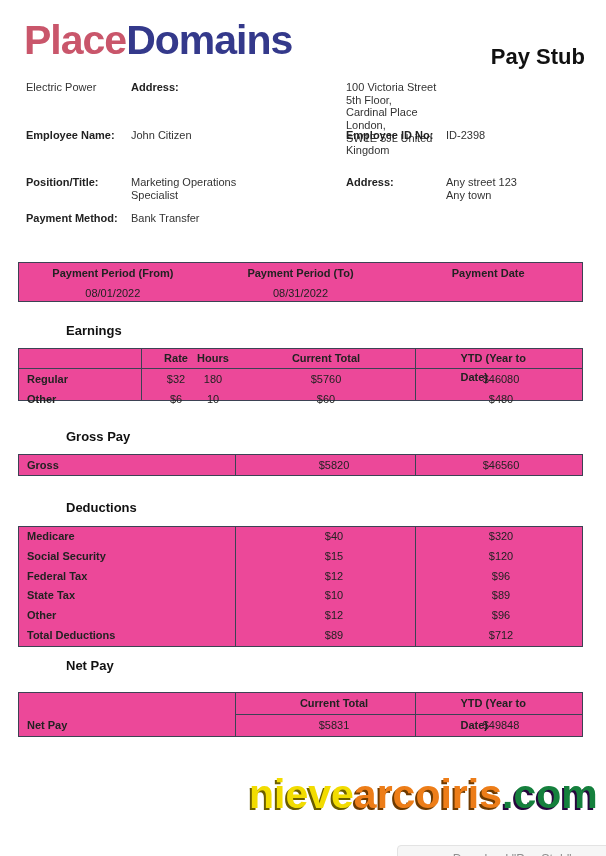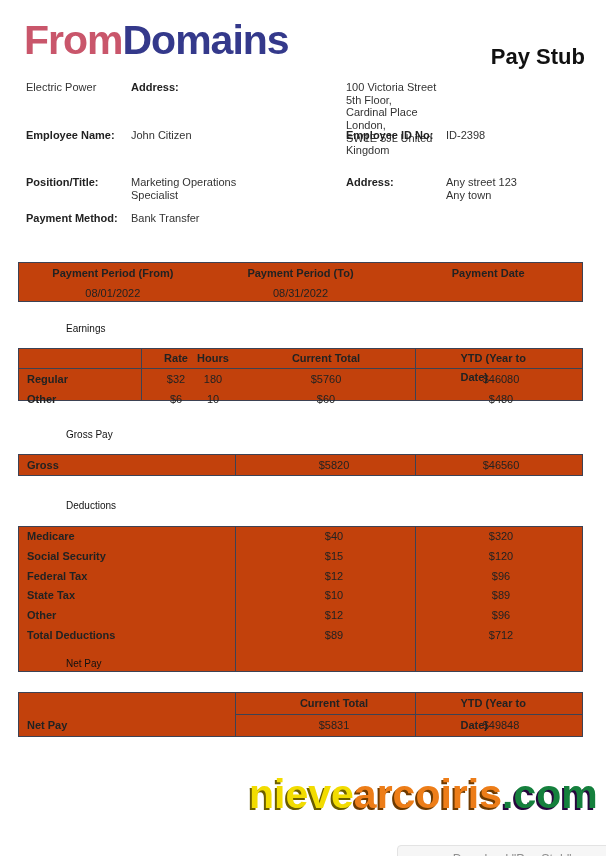--- a/index.html
+++ b/index.html
@@ -12,44 +12,44 @@
   .logo{position:absolute;left:24px;top:18px;font-size:41px;font-weight:700;letter-spacing:-1px;line-height:1.1;}
   .logo .p1{color:#c9566b;}
   .logo .p2{color:#34398b;}
   .paystub-title{position:absolute;right:21px;top:44px;font-size:22px;font-weight:700;color:#111;}
   
   .info-row{position:absolute;left:26px;right:21px;display:grid;grid-template-columns:105px 215px 100px 1fr;font-size:11px;line-height:1.15;}
   .info-label{font-weight:700;color:#222;}
   .info-value{color:#333;white-space:pre-line;}
   .r1{top:81px;} .r2{top:129px;} .r3{top:176px;} .r4{top:212px;}
   
-  .box{position:absolute;left:18px;width:565px;border:1px solid #3d4254;box-sizing:border-box;background:#c2410c;font-size:11px;}
+  .box{position:absolute;left:18px;width:565px;border:1px solid #3d4254;box-sizing:border-box;background:#ec4899;font-size:11px;}
   .vline{position:absolute;top:0;bottom:0;width:1px;background:#3d4254;}
   .hline{position:absolute;height:1px;background:#3d4254;}
   .bold{font-weight:700;}
   
   .pay-period{top:262px;height:40px;display:grid;grid-template-columns:1fr 1fr 1fr;grid-template-rows:20px 20px;align-items:center;text-align:center;}
   
-  .section-heading{position:absolute;left:26px;font-size:10px;font-weight:400;color:#111;padding-left:40px;}
+  .section-heading{position:absolute;left:26px;font-size:13px;font-weight:700;color:#111;padding-left:40px;}
   .h-earnings{top:323px;} .h-gross{top:429px;} .h-deductions{top:500px;} .h-netpay{top:658px;}
   
   .earnings{top:348px;height:53px;}
   .earn-row{position:relative;height:20px;line-height:20px;}
   .earn-head{height:19px;line-height:19px;border-bottom:1px solid #3d4254;font-weight:700;}
   .rowlabel{position:absolute;left:8px;font-weight:700;color:#222;}
   .c-rate{position:absolute;left:157px;transform:translateX(-50%);}
   .c-hours{position:absolute;left:194px;transform:translateX(-50%);}
   .c-ct{position:absolute;left:307px;transform:translateX(-50%);}
   .c-ytd{position:absolute;left:482px;transform:translateX(-50%);}
   .c-ct2{position:absolute;left:315px;transform:translateX(-50%);}
   
   .gross{top:454px;height:22px;}
   .gross .earn-row{height:20px;line-height:20px;}
   
-  .deductions{top:526px;height:146px;}
+  .deductions{top:526px;height:121px;}
   .ded-row{position:relative;height:19.8px;line-height:19.8px;}
   
   .netpay{top:692px;height:45px;}
   .net-row{position:relative;height:21.5px;line-height:21.5px;}
   
   .watermark{position:absolute;left:249px;top:772px;font-size:41px;font-weight:800;letter-spacing:0;line-height:1.1;white-space:nowrap;}
   .wm1{color:#f2dc00;text-shadow:-2px 2px 0 #6b5d00;}
   .wm2{color:#ed7d18;text-shadow:-2px 2px 0 #6e3a00;}
   .wm3{color:#15803d;text-shadow:-2px 2px 0 #26063d;}
   
@@ -58,21 +58,21 @@
     background:#f6f6f6;border:1px solid #e3e3e3;border-radius:4px;
     color:#8f8f8f;font-size:12.5px;text-align:center;padding-top:6px;box-sizing:border-box;
   }
 </style>
 </head>
 <body>
 
 <div class="page">
 
   <div class="logo">
-    <span class="p1">From</span><span class="p2">Domains</span>
+    <span class="p1">Place</span><span class="p2">Domains</span>
   </div>
   <div class="paystub-title">Pay Stub</div>
 
   <div class="info-row r1">
     <div class="info-value">Electric Power</div>
     <div class="info-label">Address:</div>
     <div class="info-value">100 Victoria Street 5th Floor,
 Cardinal Place London,
 SW1E 5JL United Kingdom</div>
   </div>

